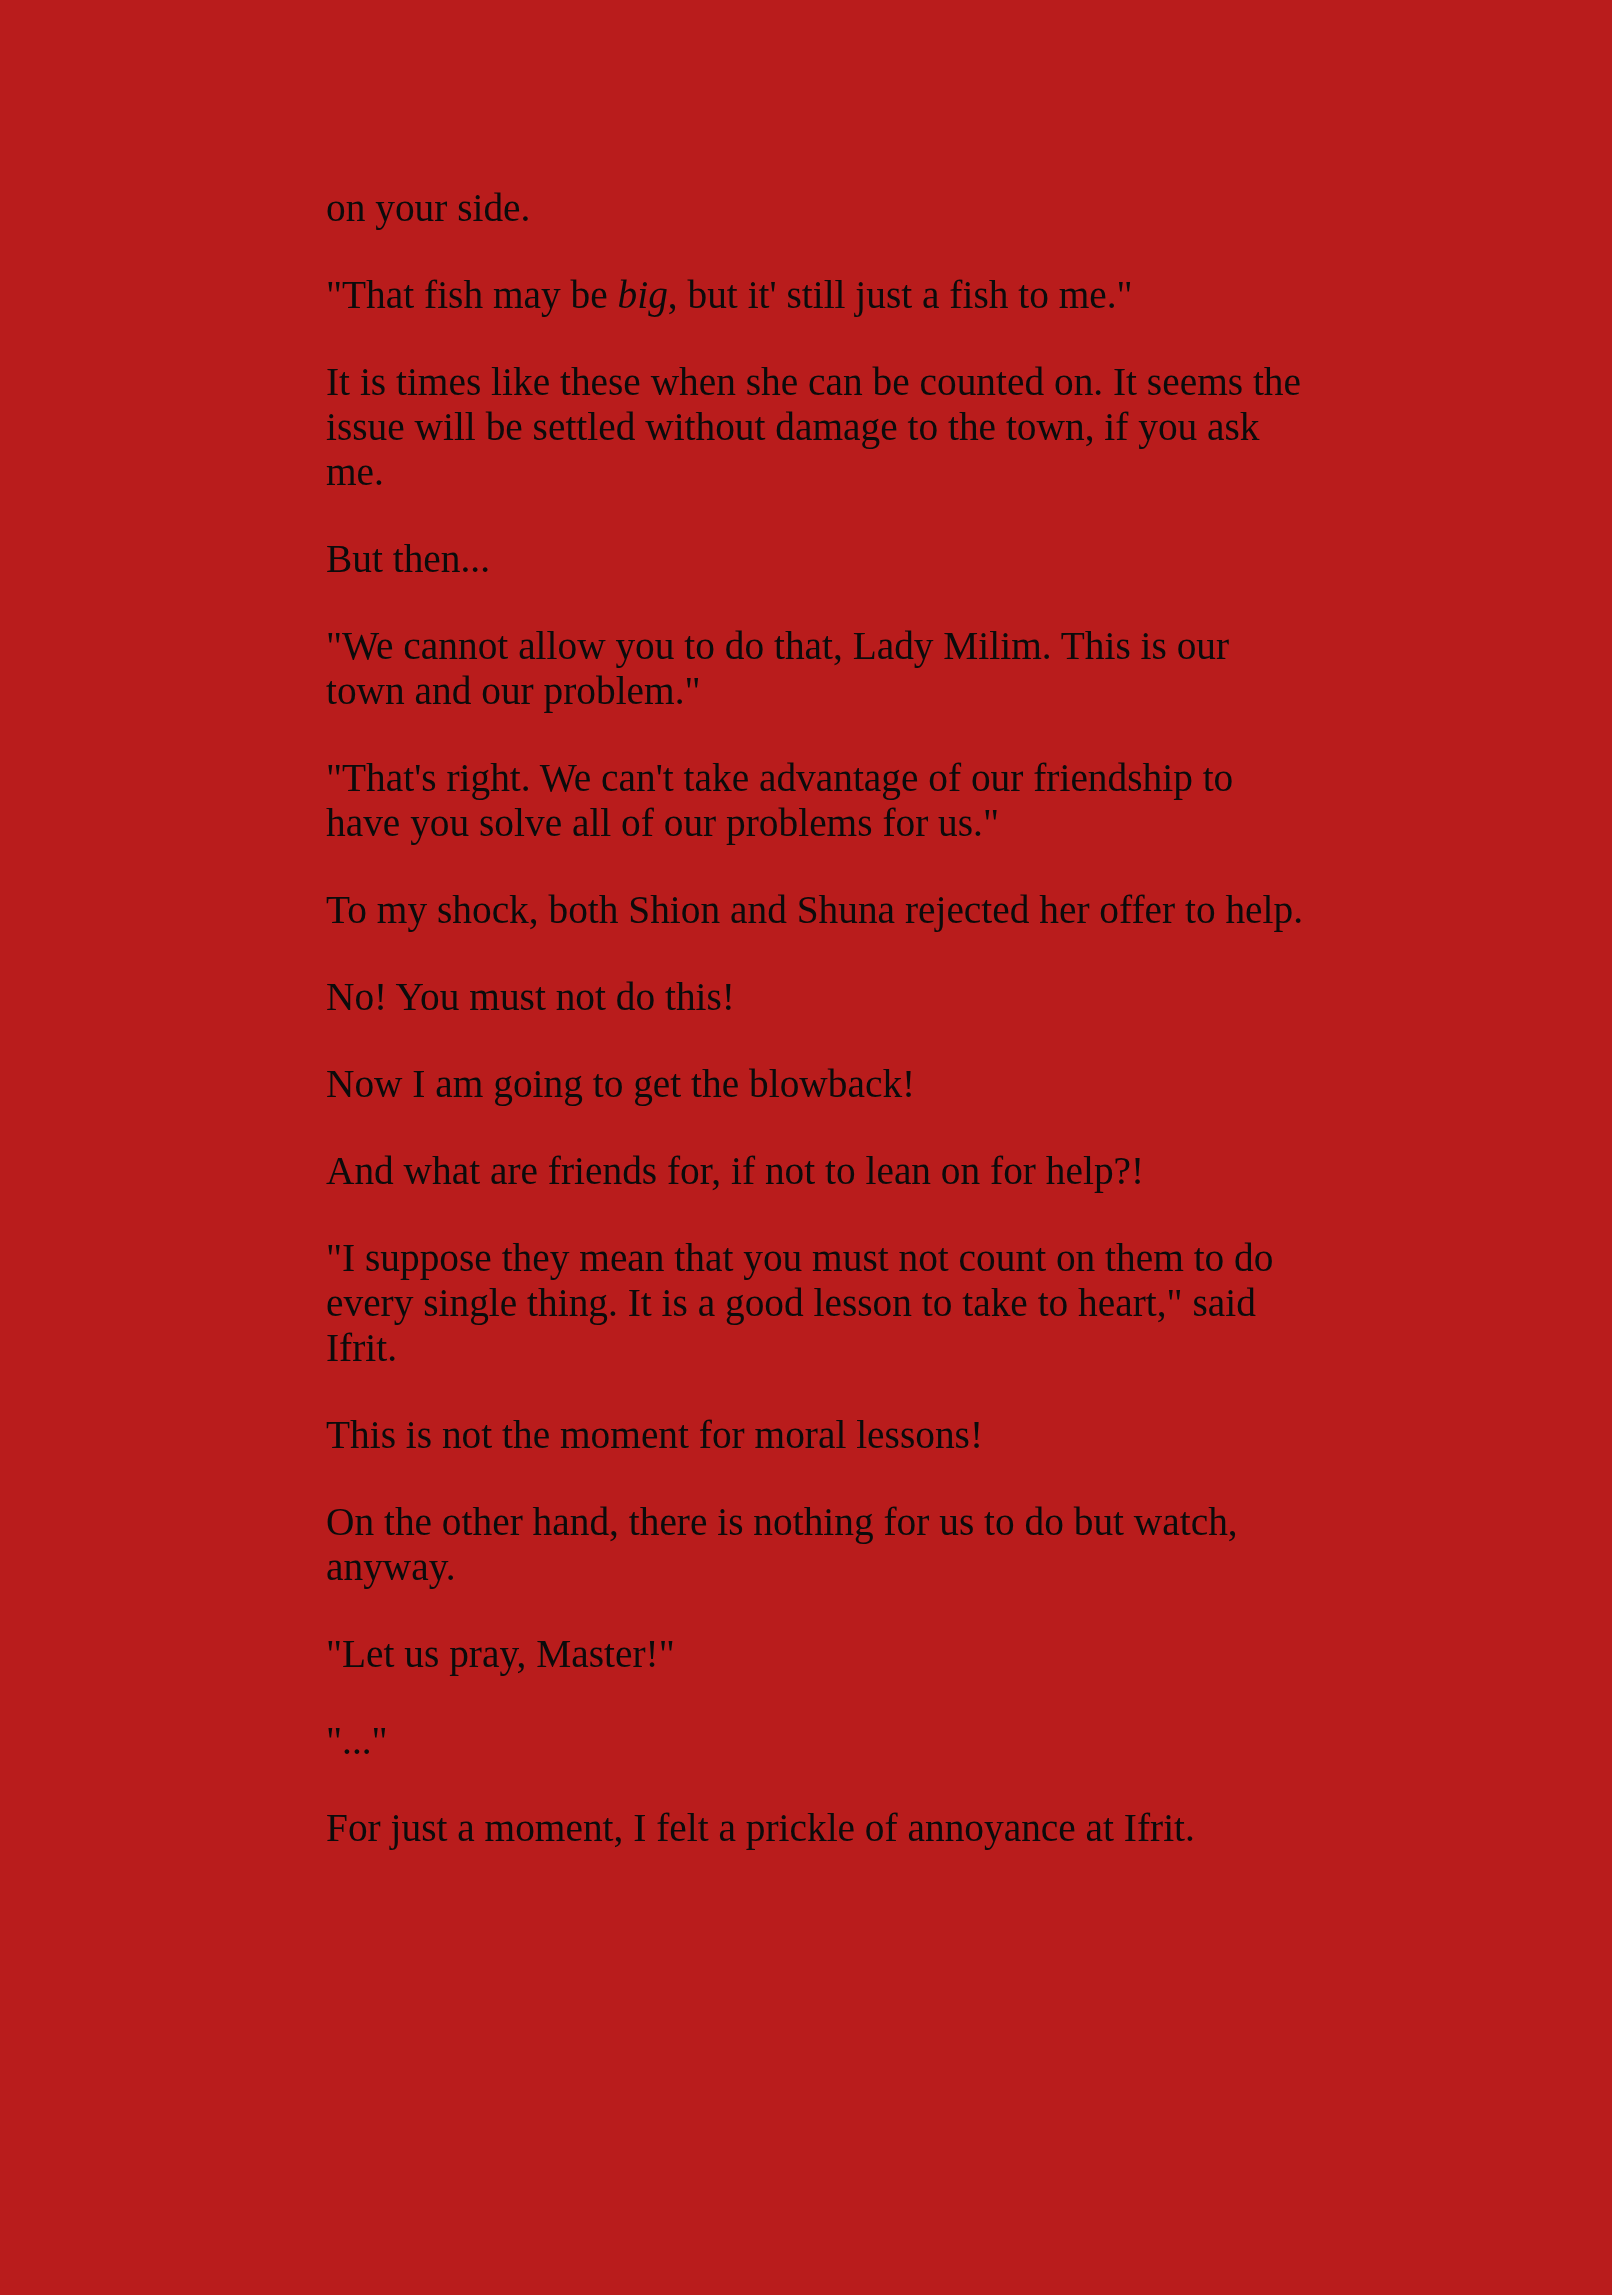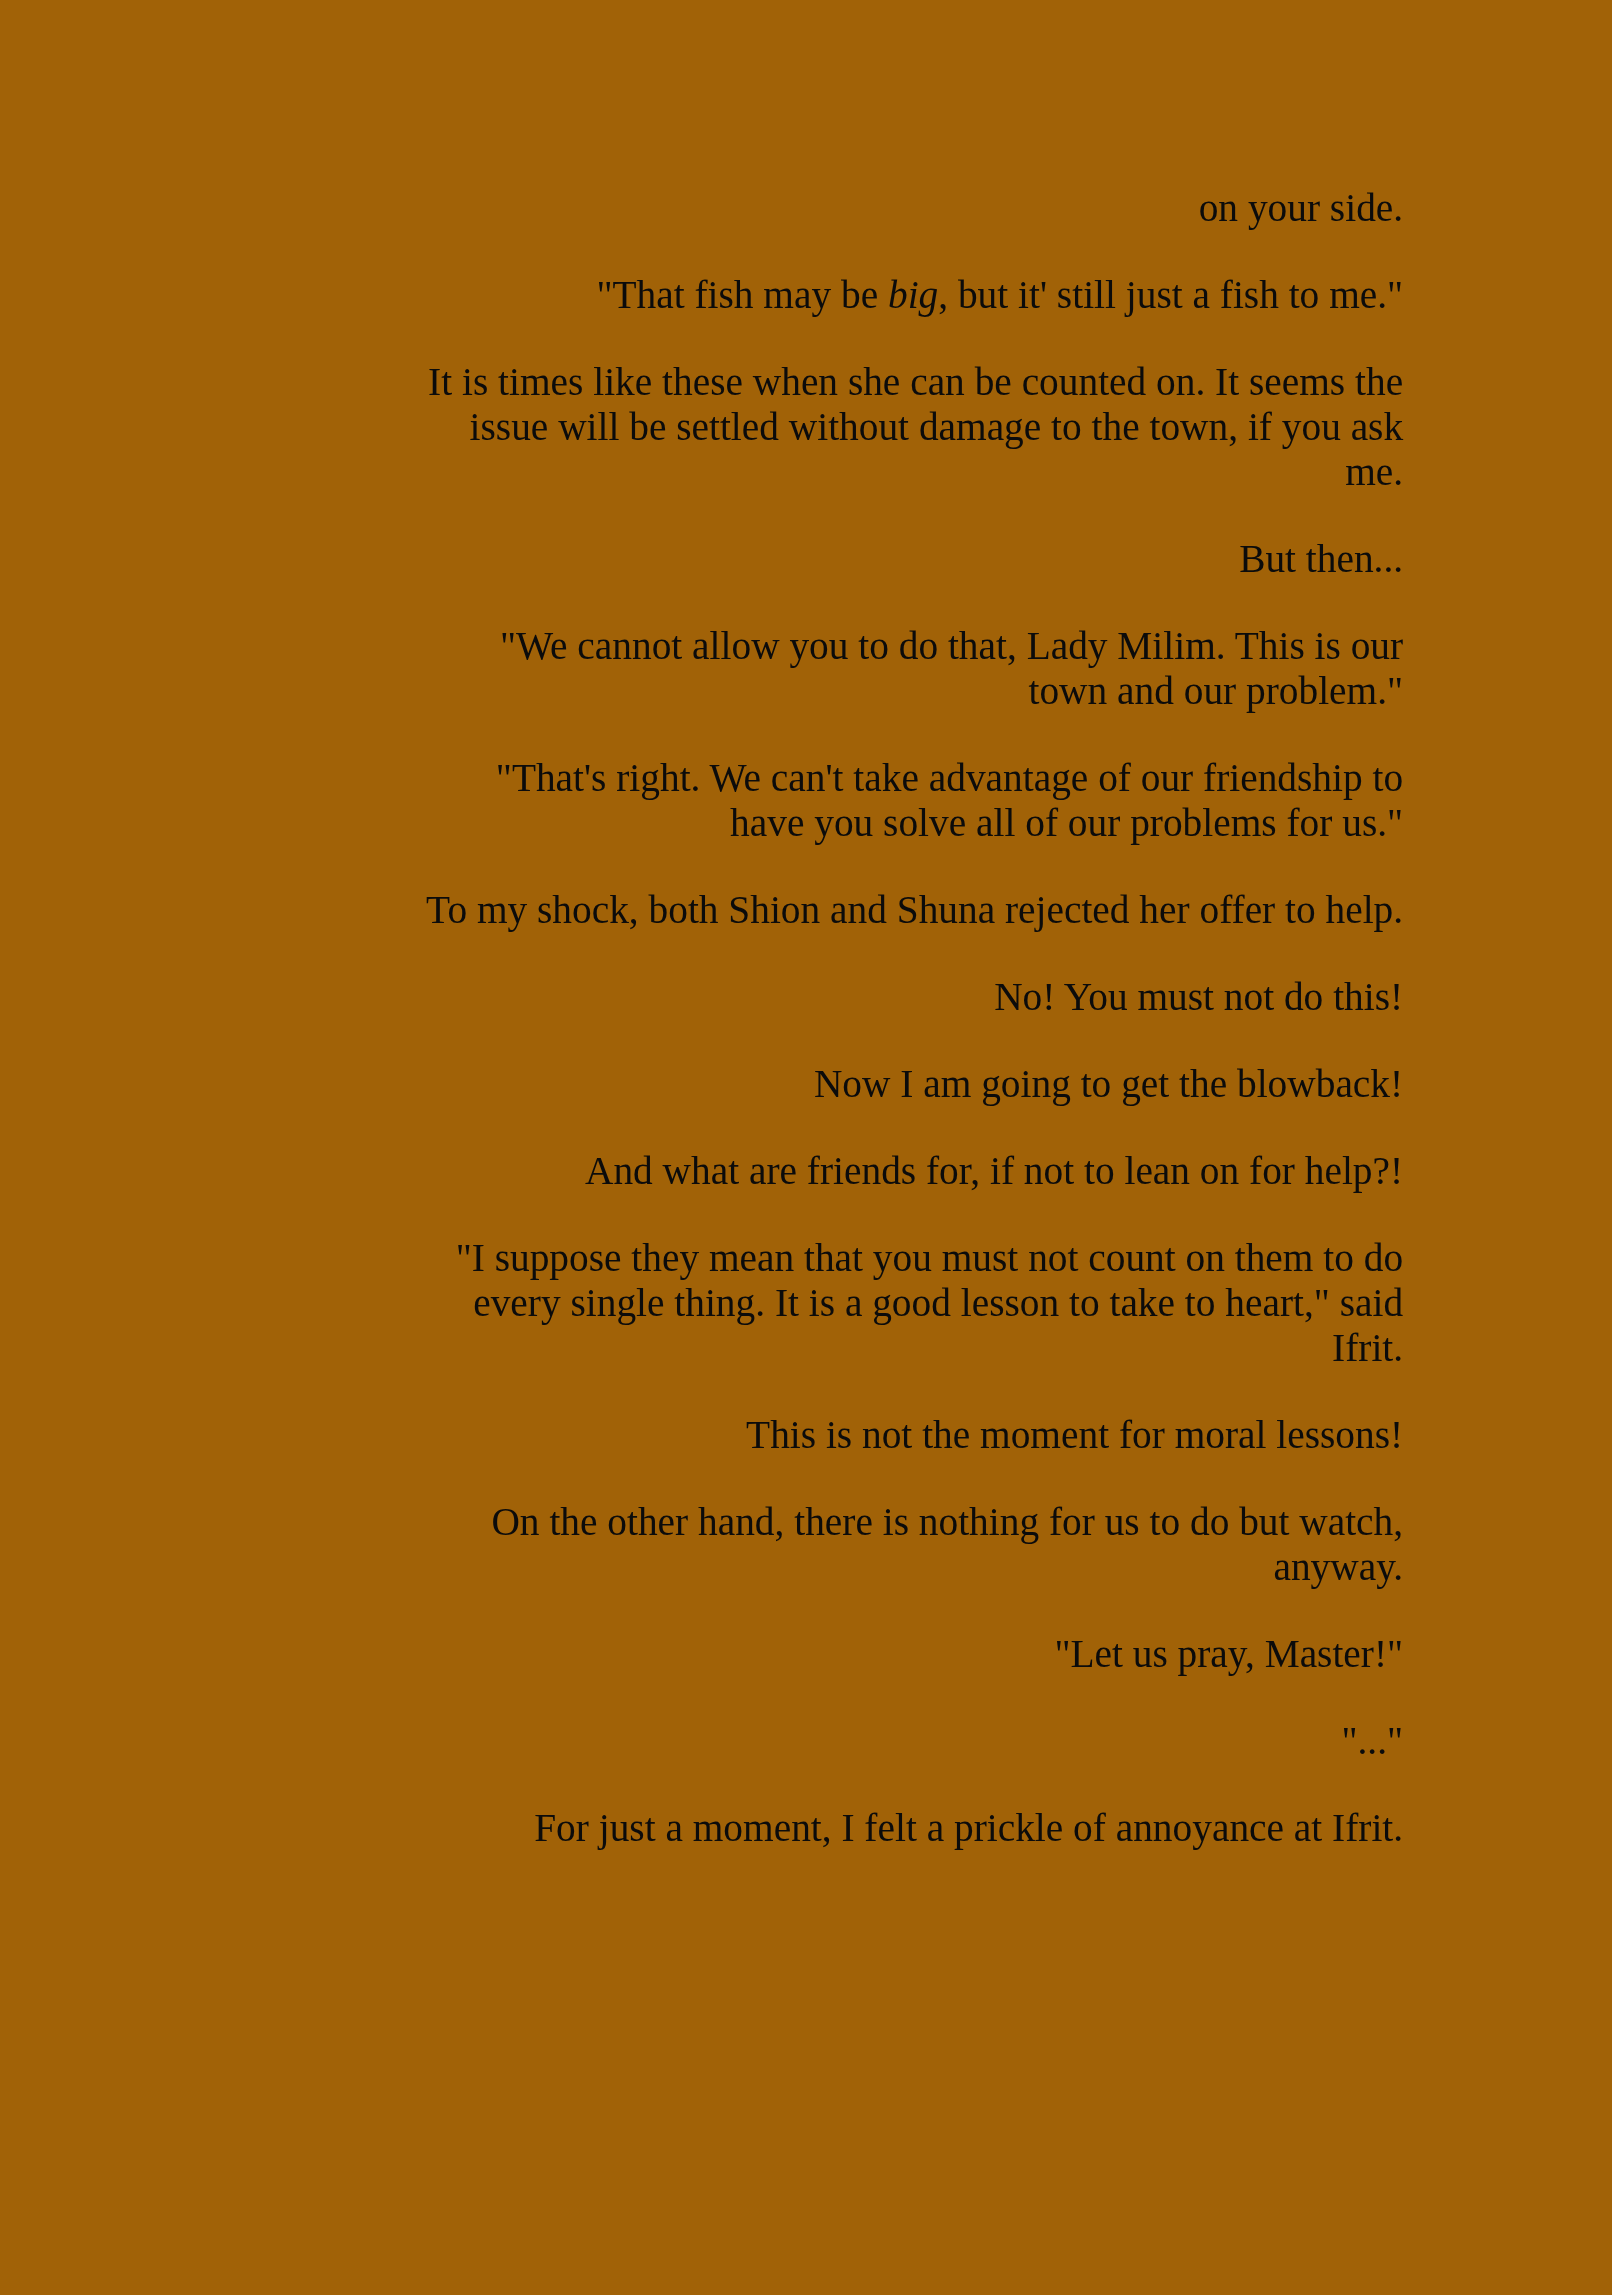--- a/index.html
+++ b/index.html
@@ -9,22 +9,21 @@
   body {
     width: 1612px;
     height: 2295px;
     background: #ffffff;
     overflow: hidden;
     position: relative;
   }
   .page {
     position: absolute;
     inset: 0;
-    background: #a16207;
-    text-align: right;
+    background: #b91c1c;
   }
   .text-column {
     margin-left: 326px;
     padding-top: 185px;
     width: 1122px;
     transform: scaleX(0.96);
     transform-origin: 0 0;
     font-family: "Liberation Serif", "DejaVu Serif", serif;
     font-size: 41px;
     line-height: 45px;

